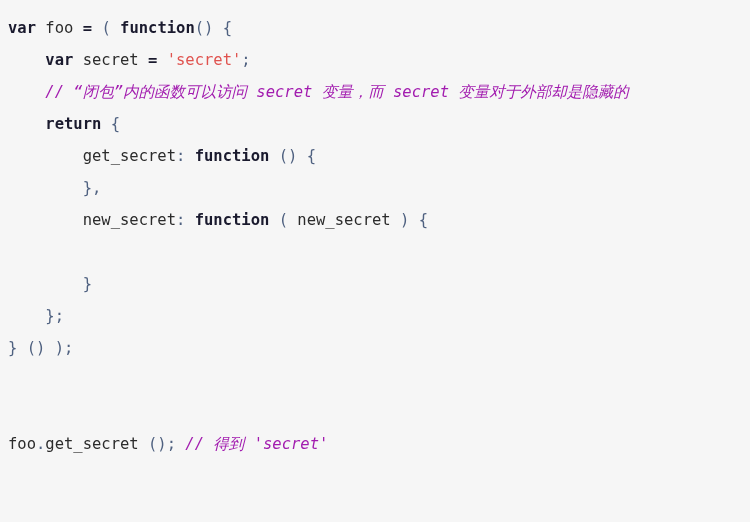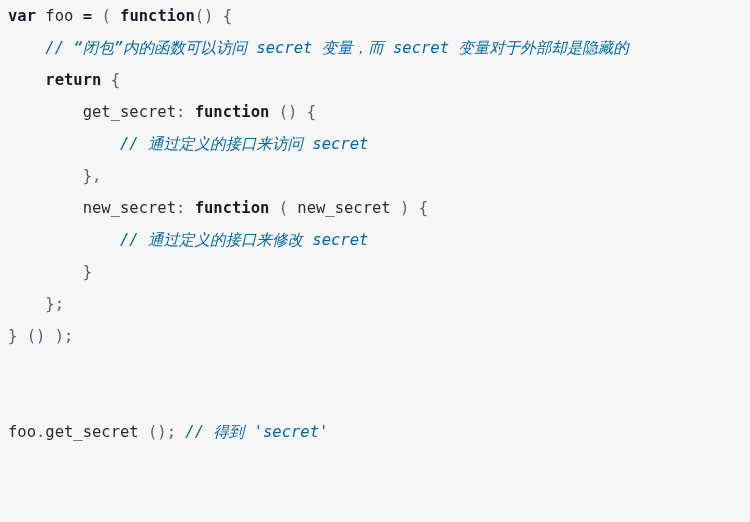--- a/index.html
+++ b/index.html
@@ -12,20 +12,21 @@
     height: 522px;
     overflow: hidden;
     font-family: "DejaVu Sans Mono", "Liberation Mono", monospace;
   }
   #code-block {
     padding: 0px 0 0 8px;
     box-sizing: border-box;
     width: 750px;
     height: 510px;
     background: #f6f6f6;
+    margin-top: 12px;
   }
   .code-line {
     height: 32px;
     line-height: 32px;
     font-size: 15.5px;
     white-space: pre;
     letter-spacing: 0px;
   }
   .code-line.blank {
     height: 32px;
@@ -42,38 +43,38 @@
     color: #e0534f;
   }
   .tok-punc {
     color: #4f6180;
   }
   .tok-op {
     color: #1a1a2e;
     font-weight: bold;
   }
   .tok-cmt {
-    color: #0369a1;
+    color: #a21caf;
     font-style: italic;
   }
   .tok-plain {
     color: #2b2b2b;
   }
 </style>
 </head>
 <body>
 
 <div id="code-block">
     <div class="code-line"><span class="tok-plain"></span><span class="tok-kw">var</span><span class="tok-plain"> </span><span class="tok-id">foo</span><span class="tok-plain"> </span><span class="tok-op">=</span><span class="tok-plain"> </span><span class="tok-punc">(</span><span class="tok-plain"> </span><span class="tok-kw">function</span><span class="tok-punc">()</span><span class="tok-plain"> </span><span class="tok-punc">{</span></div>
+    <div class="code-line"><span class="tok-plain">    </span><span class="tok-kw">var</span><span class="tok-plain"> </span><span class="tok-id">secret</span><span class="tok-plain"> </span><span class="tok-op">=</span><span class="tok-plain"> </span><span class="tok-str">'secret'</span><span class="tok-punc">;</span></div>
     <div class="code-line"><span class="tok-plain">    </span><span class="tok-cmt">// “闭包”内的函数可以访问 secret 变量，而 secret 变量对于外部却是隐藏的</span></div>
     <div class="code-line"><span class="tok-plain">    </span><span class="tok-kw">return</span><span class="tok-plain"> </span><span class="tok-punc">{</span></div>
     <div class="code-line"><span class="tok-plain">        </span><span class="tok-id">get_secret</span><span class="tok-punc">:</span><span class="tok-plain"> </span><span class="tok-kw">function</span><span class="tok-plain"> </span><span class="tok-punc">()</span><span class="tok-plain"> </span><span class="tok-punc">{</span></div>
-    <div class="code-line"><span class="tok-plain">            </span><span class="tok-cmt">// 通过定义的接口来访问 secret</span></div>
     <div class="code-line"><span class="tok-plain">        </span><span class="tok-punc">},</span></div>
     <div class="code-line"><span class="tok-plain">        </span><span class="tok-id">new_secret</span><span class="tok-punc">:</span><span class="tok-plain"> </span><span class="tok-kw">function</span><span class="tok-plain"> </span><span class="tok-punc">(</span><span class="tok-plain"> </span><span class="tok-id">new_secret</span><span class="tok-plain"> </span><span class="tok-punc">)</span><span class="tok-plain"> </span><span class="tok-punc">{</span></div>
-    <div class="code-line"><span class="tok-plain">            </span><span class="tok-cmt">// 通过定义的接口来修改 secret</span></div>
+    <div class="code-line"><span class="tok-plain">            </span></div>
     <div class="code-line"><span class="tok-plain">        </span><span class="tok-punc">}</span></div>
     <div class="code-line"><span class="tok-plain">    </span><span class="tok-punc">};</span></div>
     <div class="code-line"><span class="tok-plain"></span><span class="tok-punc">}</span><span class="tok-plain"> </span><span class="tok-punc">()</span><span class="tok-plain"> </span><span class="tok-punc">);</span></div>
     <div class="code-line blank">&nbsp;</div>
     <div class="code-line blank">&nbsp;</div>
     <div class="code-line"><span class="tok-plain"></span><span class="tok-id">foo</span><span class="tok-punc">.</span><span class="tok-id">get_secret</span><span class="tok-plain"> </span><span class="tok-punc">();</span><span class="tok-plain"> </span><span class="tok-cmt">// 得到 'secret'</span></div>
   </div>
 
 </body></html>

